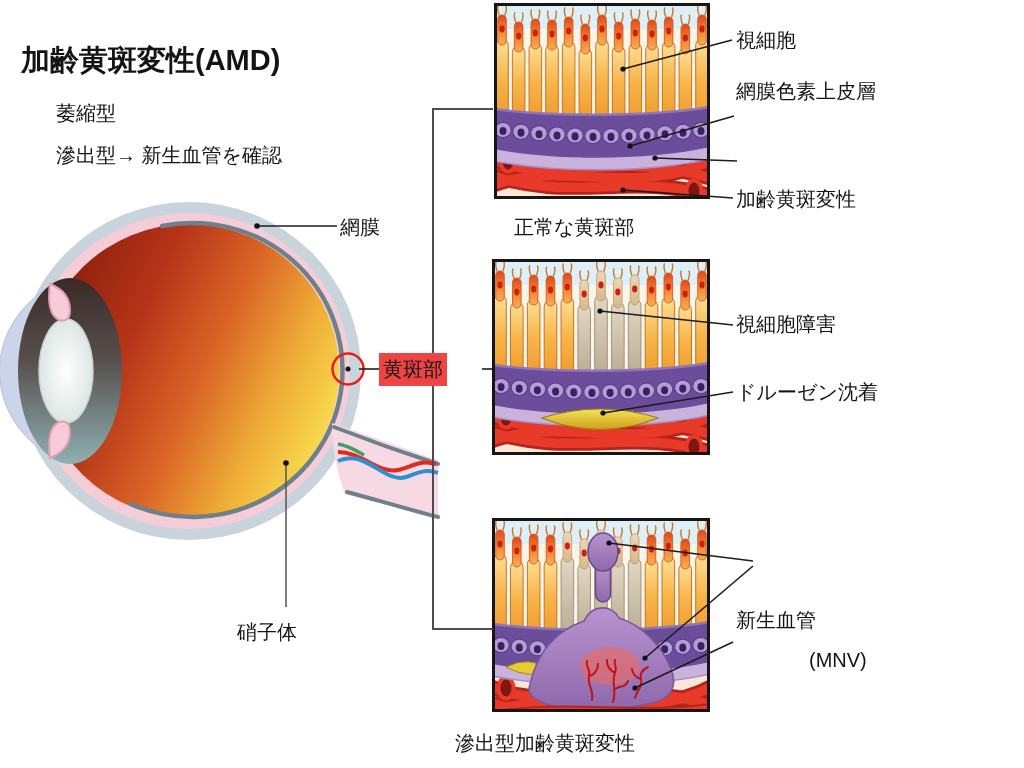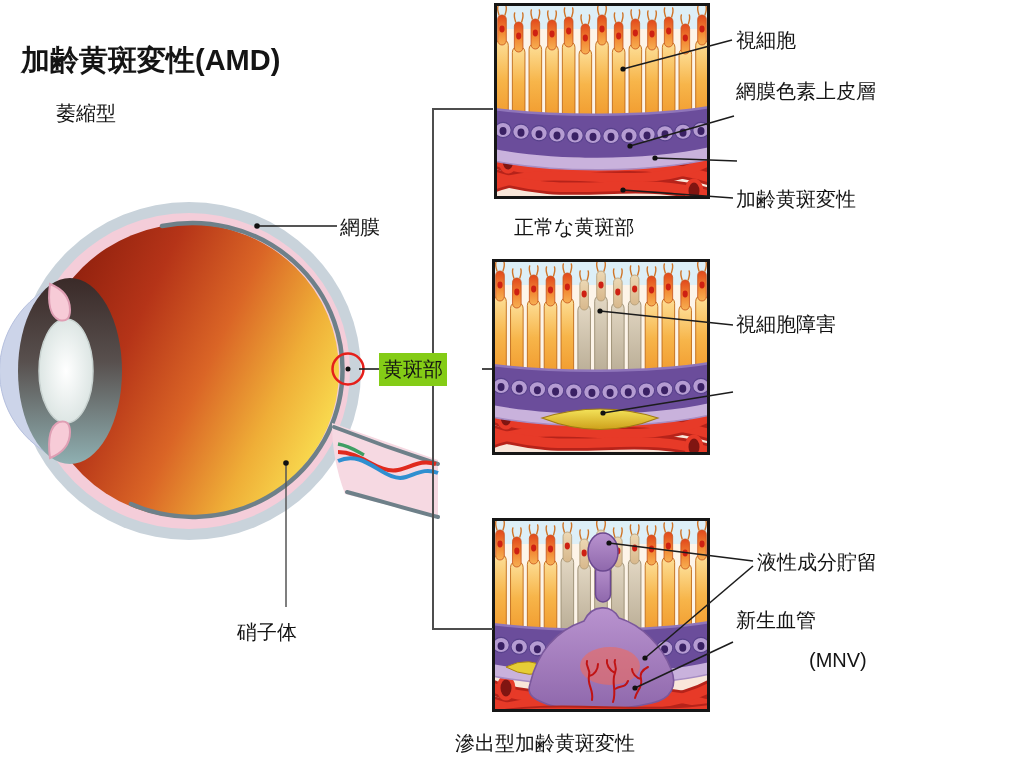--- a/index.html
+++ b/index.html
@@ -1,21 +1,21 @@
 <!DOCTYPE html>
 <html><head>
 <meta charset="utf-8">
 <style>
   html,body{margin:0;padding:0;background:#fff;}
   .stage{position:relative;width:908px;height:768px;background:#ffffff;overflow:hidden;
          font-family:"Liberation Sans","DejaVu Sans",sans-serif;}
   svg.base{position:absolute;left:0;top:0;z-index:1;}
   .t{position:absolute;font-size:20px;line-height:33px;color:#141414;white-space:nowrap;z-index:3;}
   .title{font-weight:700;font-size:29px;}
-  .bgw{background:#84cc16;padding:0 4px;}
+  .bgw{background:#ef4444;padding:0 4px;}
 </style>
 </head>
 <body>
 
 <div class="stage">
 
   <svg class="base" width="1024" height="768" viewBox="0 0 1024 768">
     <defs>
       <linearGradient id="ballGrad" x1="0" y1="0.25" x2="1" y2="0.72">
         <stop offset="0" stop-color="#8a1d0c"></stop>
@@ -429,30 +429,31 @@
         <circle cx="600" cy="311" r="2.6"></circle>
         <circle cx="603" cy="413" r="2.6"></circle>
       <circle cx="609" cy="543" r="2.6"></circle>
         <circle cx="645" cy="658" r="2.6"></circle>
         <circle cx="635" cy="688" r="2.6"></circle>
     </g>
   </svg>
 
   <div class="t title" style="left:21px;top:44px">加齢黄斑変性(AMD)</div>
   <div class="t" style="left:56px;top:97px">萎縮型</div>
+  <div class="t" style="left:56px;top:139px">滲出型→ 新生血管を確認</div>
 
   <div class="t" style="left:340px;top:211px">網膜</div>
   <div class="t bgw" style="left:379px;top:353px">黄斑部</div>
   <div class="t" style="left:237px;top:616px">硝子体</div>
 
   <div class="t" style="left:514px;top:211px">正常な黄斑部</div>
   <div class="t" style="left:455px;top:727px">滲出型加齢黄斑変性</div>
 
   <div class="t" style="left:736px;top:24px">視細胞</div>
   <div class="t" style="left:736px;top:75px">網膜色素上皮層</div>
   <div class="t" style="left:736px;top:183px">加齢黄斑変性</div>
 
   <div class="t" style="left:736px;top:308px">視細胞障害</div>
-
-  <div class="t" style="left:757px;top:546px">液性成分貯留</div>
+  <div class="t" style="left:736px;top:376px">ドルーゼン沈着</div>
+
   <div class="t" style="left:736px;top:604px">新生血管</div>
   <div class="t" style="left:809px;top:644px">(MNV)</div>
 </div>
 
 </body></html>

